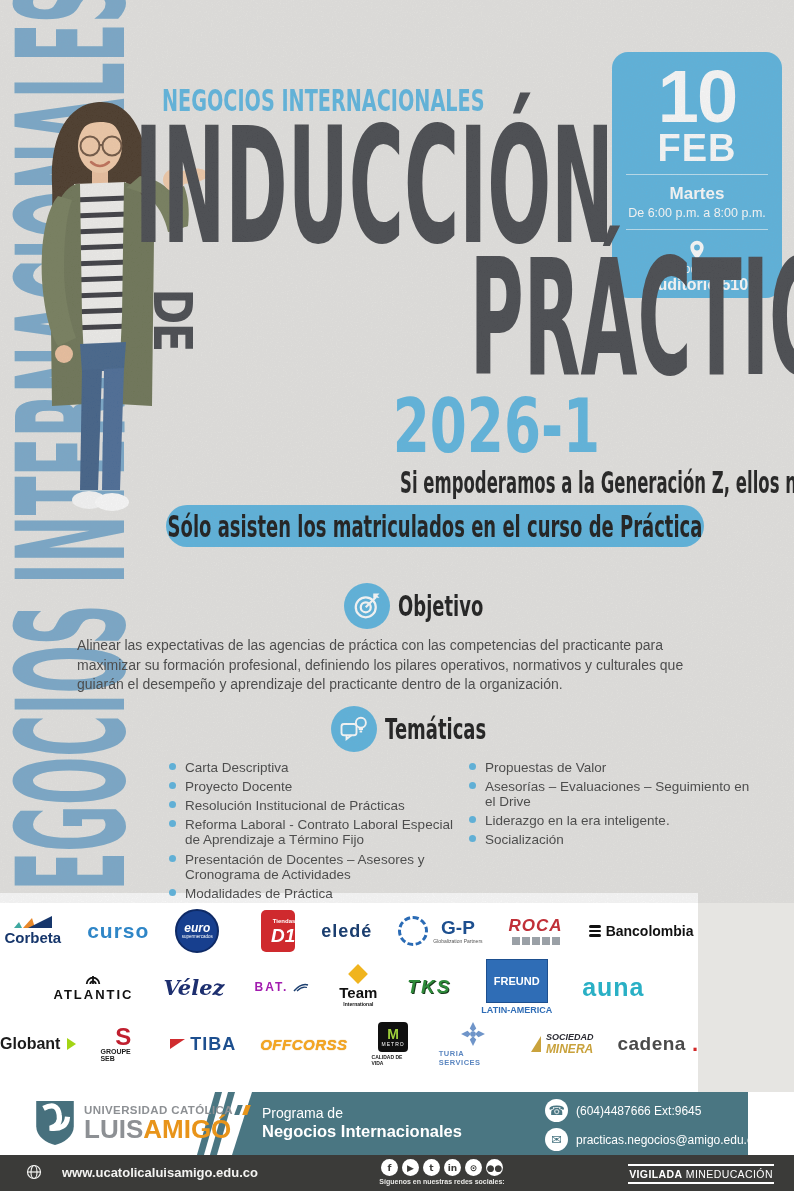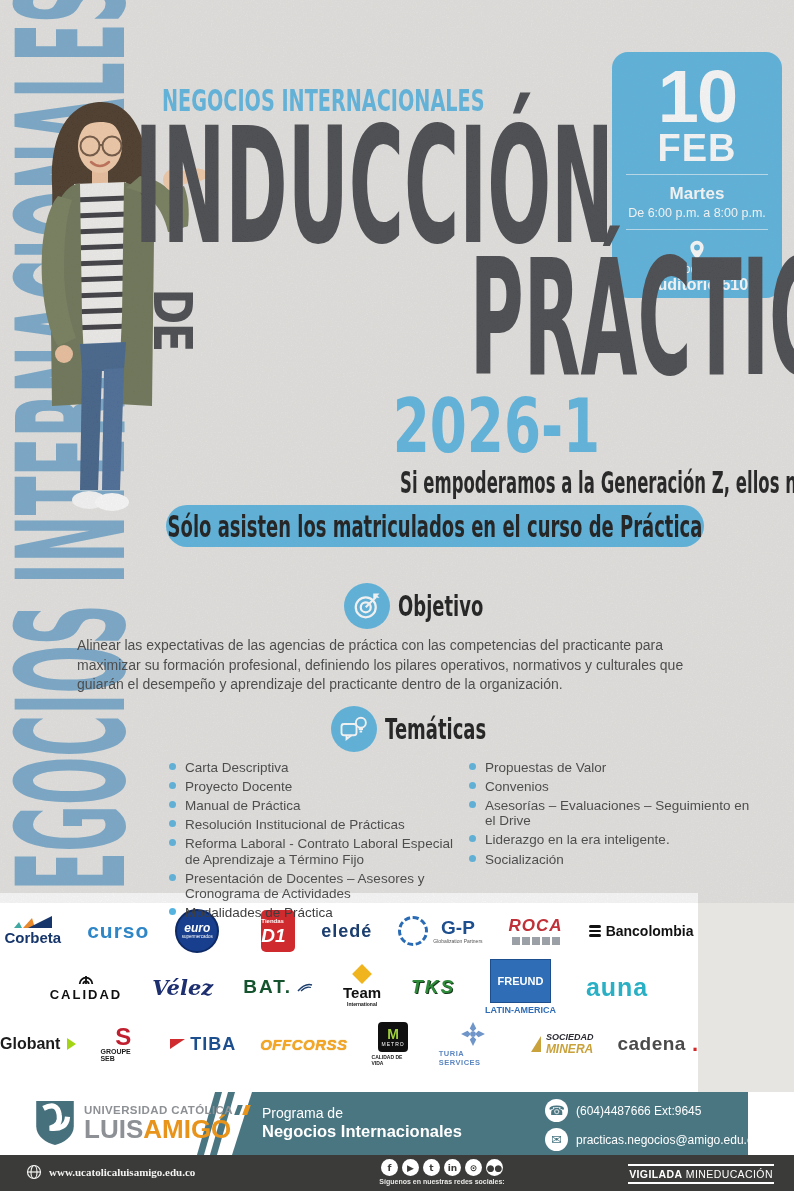--- a/index.html
+++ b/index.html
@@ -81,36 +81,36 @@
   .sail-o{width:0;height:0;border-left:9px solid transparent;border-right:3px solid transparent;border-bottom:10px solid #e8892b;}
   .sail-t{width:0;height:0;border-left:5px solid transparent;border-right:3px solid transparent;border-bottom:6px solid #3fa8a0;margin-right:1px;}
   .sail-b{width:0;height:0;border-left:24px solid transparent;border-bottom:12px solid #16366b;margin-left:-7px;}
   .cor-t{font-size:15px;font-weight:bold;color:#16366b;}
   .enka-t{font-size:21px;font-weight:900;color:#2f86c7;letter-spacing:1px;}
   .euro-c{width:40px;height:40px;border-radius:50%;background:#173f8e;border:2px solid #0e2a66;color:#fff;
           display:flex;flex-direction:column;align-items:center;justify-content:center;}
   .euro-t{font-size:12px;font-weight:bold;font-style:italic;line-height:1;}
   .euro-s{font-size:4.5px;line-height:1.4;}
   .d1-b{width:34px;height:42px;background:#cf2a2e;border-radius:5px;color:#fff;display:flex;flex-direction:column;
-          align-items:flex-start;justify-content:center;margin-left:16px;}
+          align-items:flex-end;justify-content:center;margin-left:16px;}
   .d1-tiendas{font-size:6px;font-weight:bold;line-height:1.4;}
   .d1-main{font-size:19px;font-weight:bold;font-style:italic;line-height:1;}
   .ele-t{font-size:18px;font-weight:bold;color:#1b3e6f;letter-spacing:1px;}
   .gp-sun{width:24px;height:24px;border-radius:50%;border:3px dashed #2a6bb5;flex:none;}
   .gp-t{font-size:19px;font-weight:bold;color:#1d4f8f;line-height:1;}
   .gp-s{font-size:5px;color:#555;}
   .roca-t{font-size:17px;font-weight:bold;font-style:italic;color:#c03038;letter-spacing:1px;line-height:1;}
   .roca-sq{display:flex;gap:2px;margin-top:2px;}
   .roca-sq i{width:8px;height:8px;background:#9aa0a6;display:block;}
   .bc-m{display:flex;flex-direction:column;gap:2px;}
   .bc-m i{width:12px;height:2.5px;background:#111;border-radius:2px;display:block;}
   .bc-t{font-size:14px;font-weight:bold;color:#111;}
   .atl-t{font-size:13px;font-weight:bold;color:#101010;letter-spacing:2px;}
   .vel-t{font-family:"DejaVu Serif",serif;font-style:italic;font-size:21px;font-weight:bold;color:#1d2f6f;}
-  .bat-t{font-size:19px;font-weight:900;color:#14532d;letter-spacing:2px;}
+  .bat-t{font-size:12px;font-weight:900;color:#a21caf;letter-spacing:2px;}
   .team-d{width:14px;height:14px;background:#f0b41e;transform:rotate(45deg);margin-bottom:3px;}
   .team-t{font-size:15px;font-weight:bold;color:#111;line-height:1;}
   .team-s{font-size:5px;color:#111;font-weight:bold;}
   .tks-t{font-size:19px;font-weight:bold;font-style:italic;color:#2e8b3a;text-shadow:1px 1px 0 #1a3a1e;letter-spacing:2px;}
   .fr-t{background:#2f6db6;color:#fff;font-size:11px;font-weight:bold;padding:14px 7px;border:1px solid #1d4f8f;line-height:1.3;}
   .fr-s{color:#2f6db6;font-size:9px;font-weight:bold;margin-top:1px;}
   .auna-t{font-size:25px;font-weight:bold;color:#2ab0c5;letter-spacing:1px;}
   .glo-t{font-size:16px;font-weight:bold;color:#1c1c1c;}
   .glo-c{width:0;height:0;border-top:6px solid transparent;border-bottom:6px solid transparent;border-left:9px solid #a3d514;margin-left:2px;}
   .seb-s{font-size:24px;font-weight:bold;color:#c01f2f;line-height:.9;}
@@ -145,22 +145,22 @@
   .program{position:absolute;left:262px;top:12px;color:#fff;z-index:5;}
   .p1{font-size:14px;line-height:1.3;}
   .p2{font-size:16.5px;font-weight:bold;line-height:1.2;}
   .contact{position:absolute;left:545px;top:7px;z-index:5;color:#fff;}
   .crow{display:flex;align-items:center;gap:8px;margin-bottom:6px;}
   .cicon{width:23px;height:23px;border-radius:50%;background:#fff;color:#4a7682;display:flex;align-items:center;
         justify-content:center;font-size:13px;font-family:"DejaVu Sans",sans-serif;flex:none;}
   .ctext{font-size:12px;}
   
   .bbar{position:absolute;left:0;top:1155px;width:794px;height:36px;background:#3b3b39;z-index:5;}
-  .site{position:absolute;left:26px;top:9px;display:flex;gap:7px;align-items:center;color:#f3f3f1;
-        font-weight:bold;font-size:11px;font-family:Liberation Serif, serif;}
+  .site{position:absolute;left:26px;top:9px;display:flex;gap:20px;align-items:center;color:#f3f3f1;
+        font-weight:bold;font-size:13px;}
   .social{position:absolute;left:347px;top:4px;width:190px;text-align:center;}
   .sicons{display:flex;gap:4px;justify-content:center;}
   .sic{width:17px;height:17px;border-radius:50%;background:#fff;color:#3b3b39;font-size:9px;font-weight:bold;
         display:flex;align-items:center;justify-content:center;font-family:"DejaVu Sans",sans-serif;}
   .scap{font-size:7px;color:#e8e8e6;margin-top:2px;font-weight:bold;}
   .vig{position:absolute;left:628px;top:9px;width:146px;border-top:2px solid #fff;border-bottom:2px solid #fff;
         padding:2px 0;color:#fff;font-size:10.5px;text-align:center;letter-spacing:.4px;white-space:nowrap;}
 </style>
 </head>
 <body>
@@ -272,31 +272,29 @@
         <path d="M15.8 12 h3.4 M16.5 14 h2"></path>
       </svg>
     </div>
     <span class="head-title">Temáticas</span>
   </div>
   <div class="lists">
     <div class="col">
       <ul>
         <li>Carta Descriptiva</li>
         <li>Proyecto Docente</li>
-        <li>Manual de Práctica</li>
         <li>Resolución Institucional de Prácticas</li>
         <li>Reforma Laboral - Contrato Laboral Especial de Aprendizaje a Término Fijo</li>
         <li>Presentación de Docentes – Asesores y Cronograma de Actividades</li>
         <li>Modalidades de Práctica</li>
       </ul>
     </div>
     <div class="col">
       <ul>
         <li>Propuestas de Valor</li>
-        <li>Convenios</li>
         <li>Asesorías – Evaluaciones – Seguimiento en el Drive</li>
         <li>Liderazgo en la era inteligente.</li>
         <li>Socialización</li>
       </ul>
     </div>
   </div>
 
   <div class="logo-band">
     <div class="lrow lrow1">
       <div class="lg lg-col">
@@ -352,21 +350,21 @@
       </div>
     </div>
 
     <div class="lrow lrow2">
       <div class="lg lg-col">
         <svg width="18" height="13" viewBox="0 0 20 14">
           <path d="M3 12 A7 7 0 0 1 17 12" fill="none" stroke="#111" stroke-width="2"></path>
           <path d="M7 12 A3 3 0 0 1 13 12" fill="none" stroke="#111" stroke-width="2"></path>
           <line x1="10" y1="3" x2="10" y2="12" stroke="#111" stroke-width="2"></line>
         </svg>
-        <span class="atl-t">CALIDAD</span>
+        <span class="atl-t">ATLANTIC</span>
       </div>
       <div class="lg">
         <span class="vel-t">Vélez</span>
       </div>
       <div class="lg">
         <span class="bat-t">BAT.</span>
         <svg width="16" height="10" viewBox="0 0 16 10">
           <path d="M1 9 Q8 1 15 3" stroke="#1b3e6f" fill="none" stroke-width="1.5"></path>
           <path d="M4 9 Q9 4 14 5.5" stroke="#1b3e6f" fill="none" stroke-width="1.2"></path>
         </svg>

